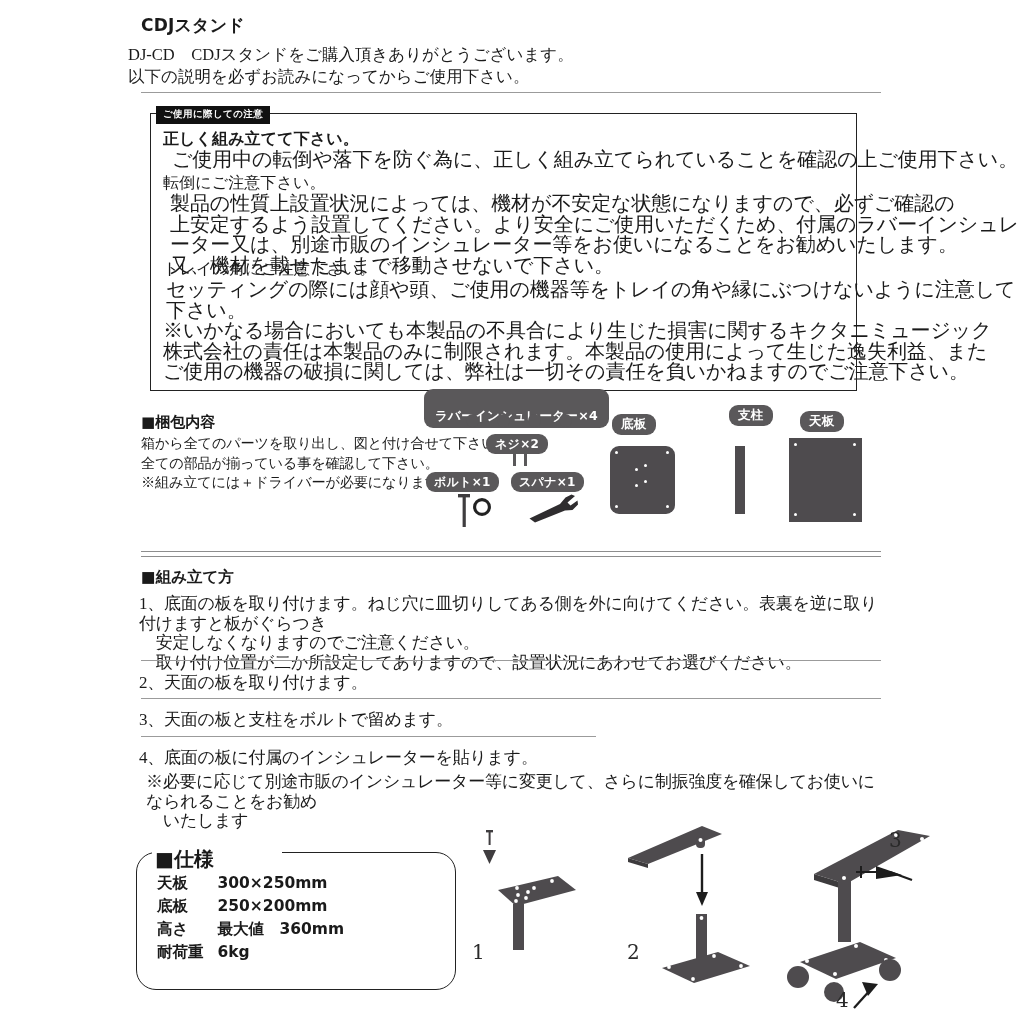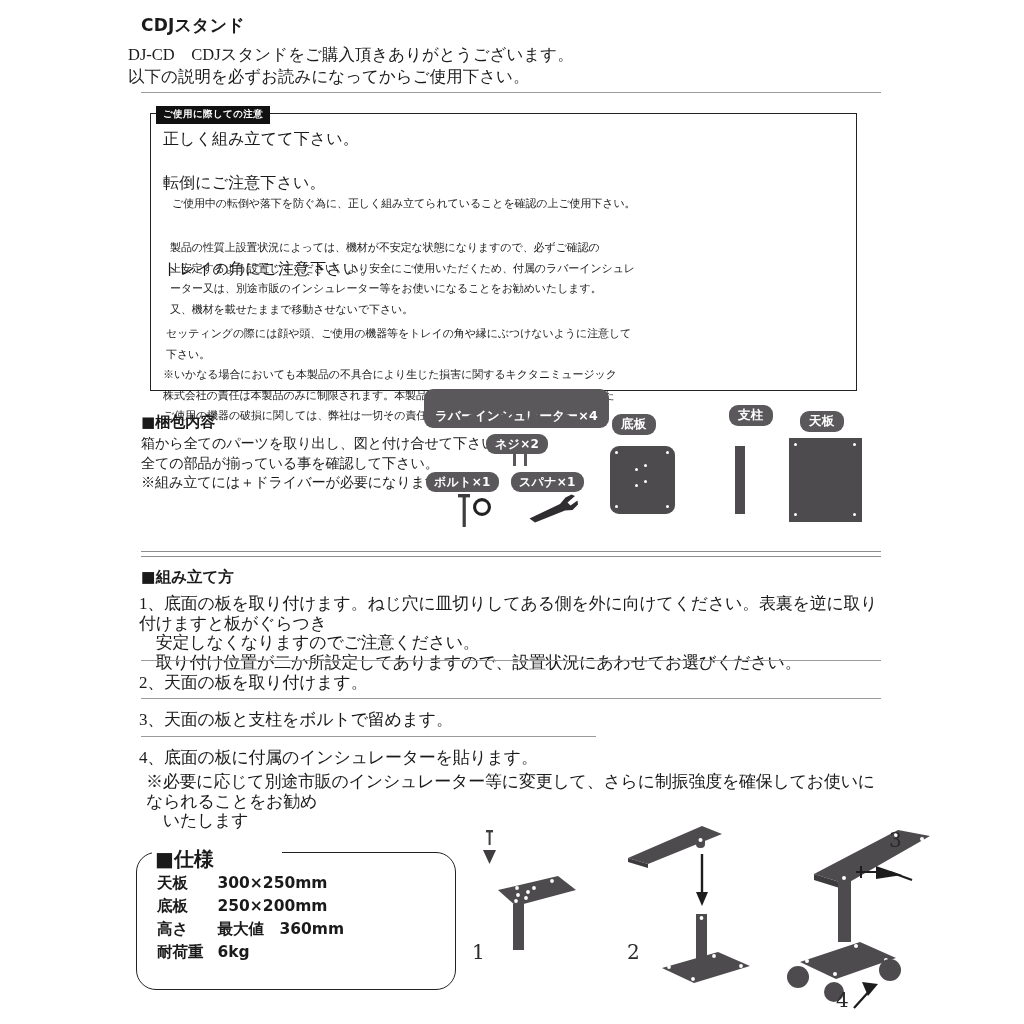--- a/index.html
+++ b/index.html
@@ -63,27 +63,26 @@
     letter-spacing: 0.4px;
     font-family: Liberation Serif, serif;
     font-weight: bold;
   }
   .caution-h {
     font-size: 16px;
     line-height: 21px;
     letter-spacing: 0.1px;
   }
   .caution-p {
-    font-size: 11px;
+    font-size: 20px;
     line-height: 20.5px;
     white-space: pre-line;
     letter-spacing: -0.1px;
-    margin-top: 44px;
-  }
-  #c-h1 { left: 163px; top: 128px; }
+  }
+  #c-h1 { left: 163px; top: 128px; font-weight: bold; }
   #c-p1 { left: 172px; top: 149px; }
   #c-h2 { left: 163px; top: 172px; }
   #c-p2 { left: 170px; top: 193px; }
   #c-h3 { left: 163px; top: 258px; }
   #c-p3 { left: 166px; top: 279px; }
   #c-note { left: 163px; top: 320px; }
 
   
   #pack-head {
     left: 141px; top: 413px;

